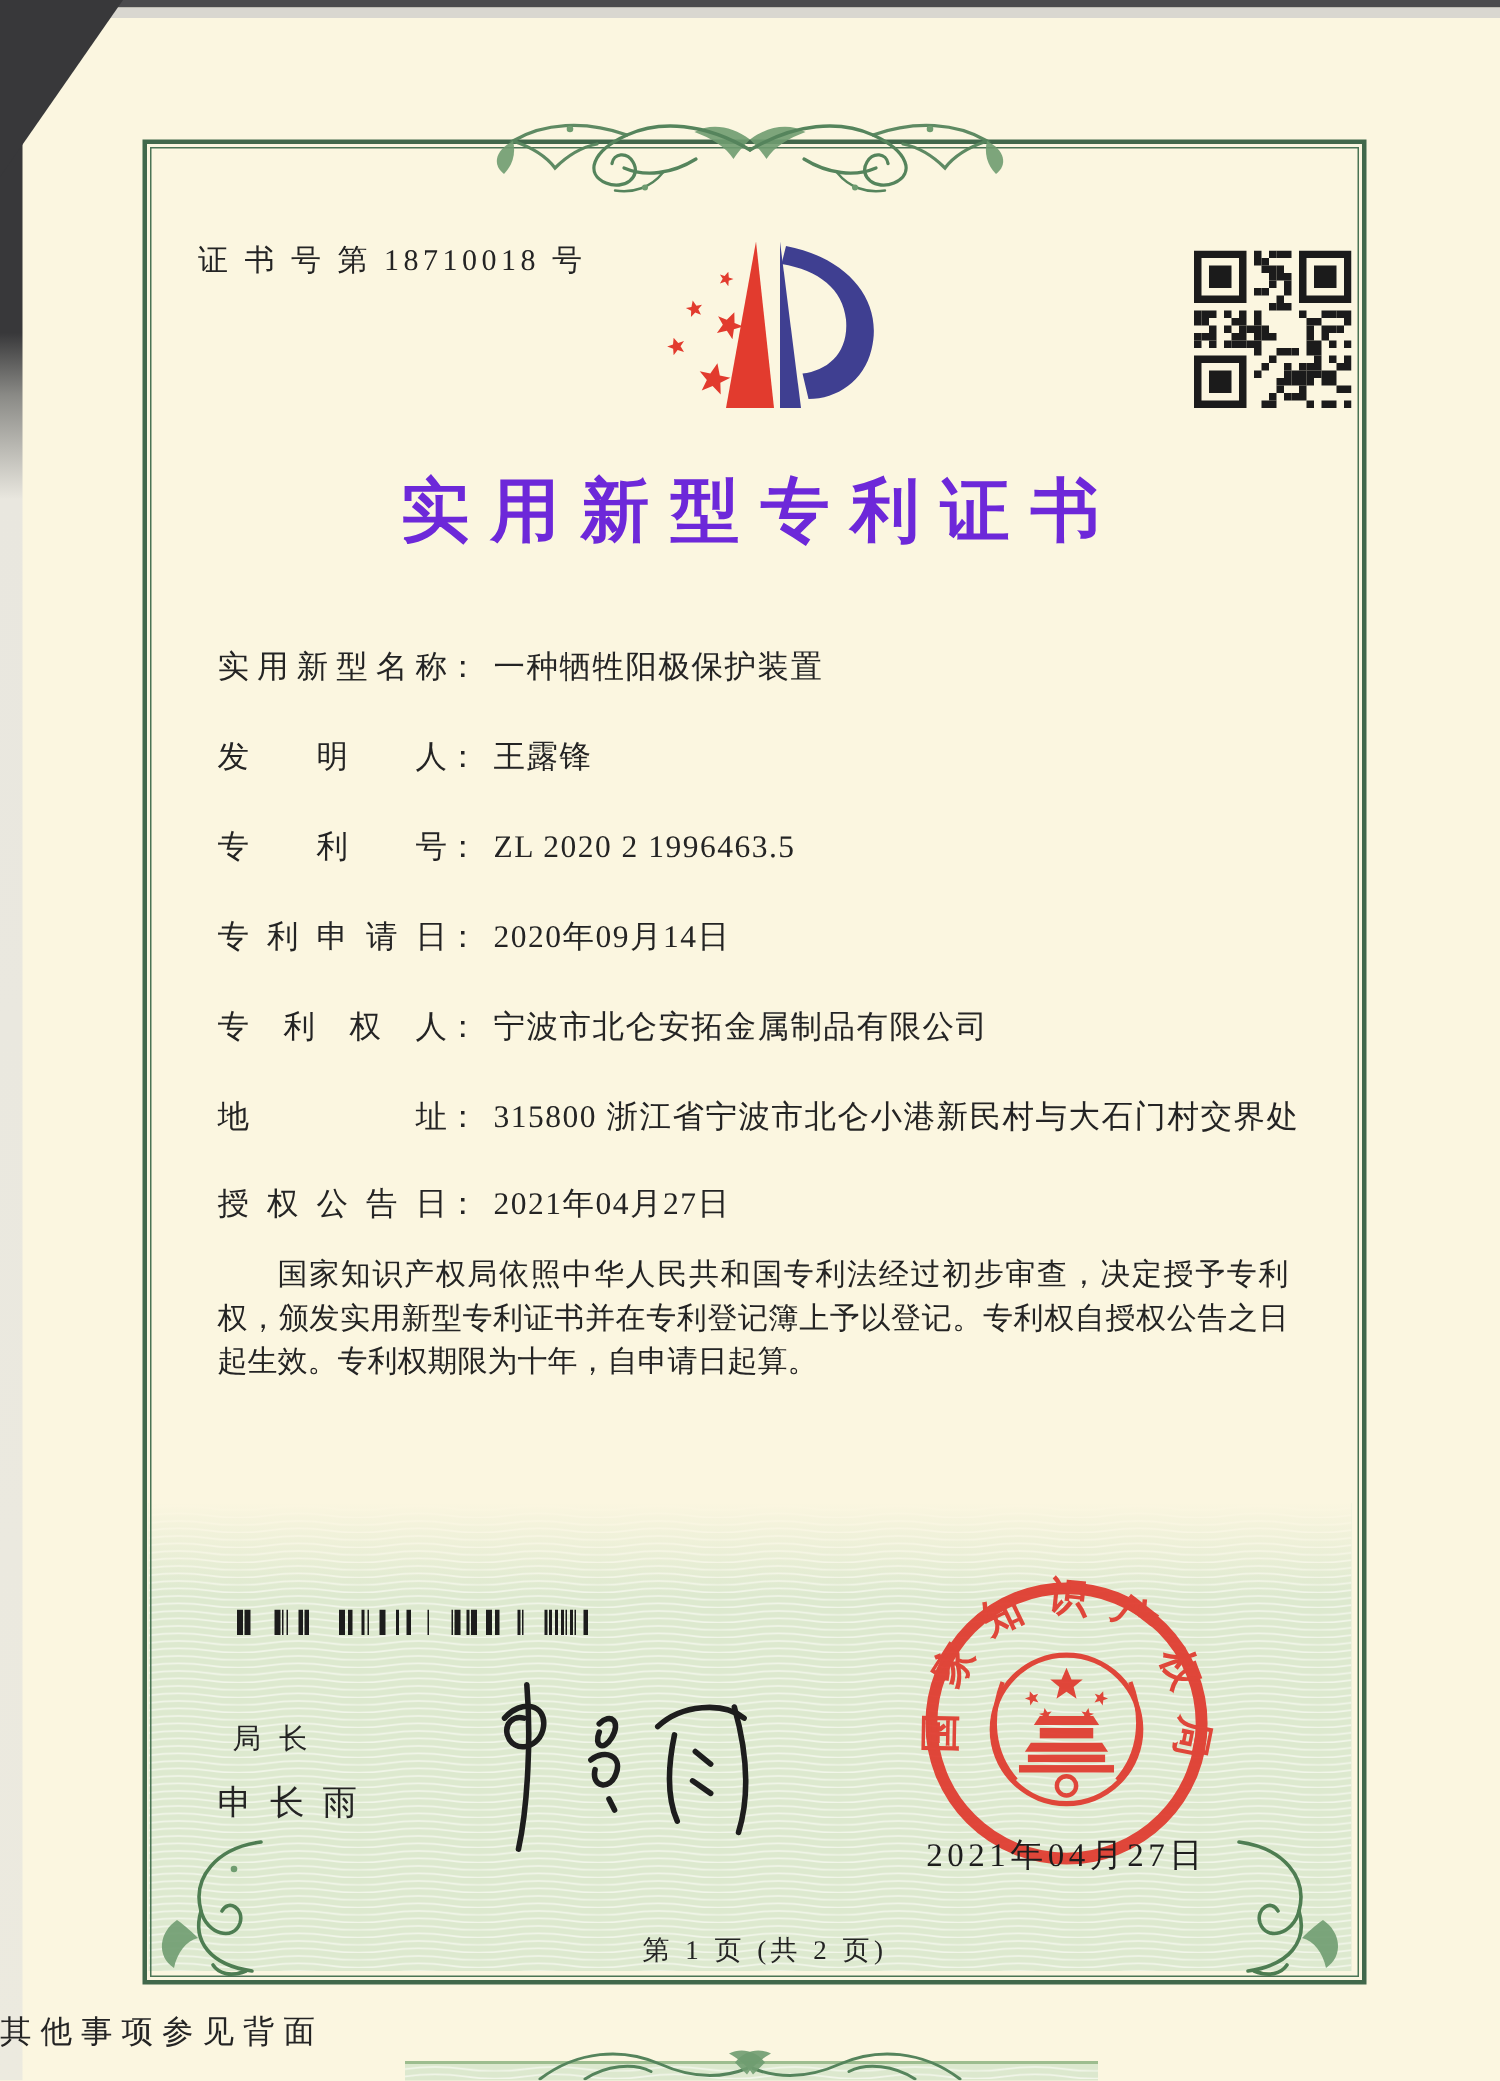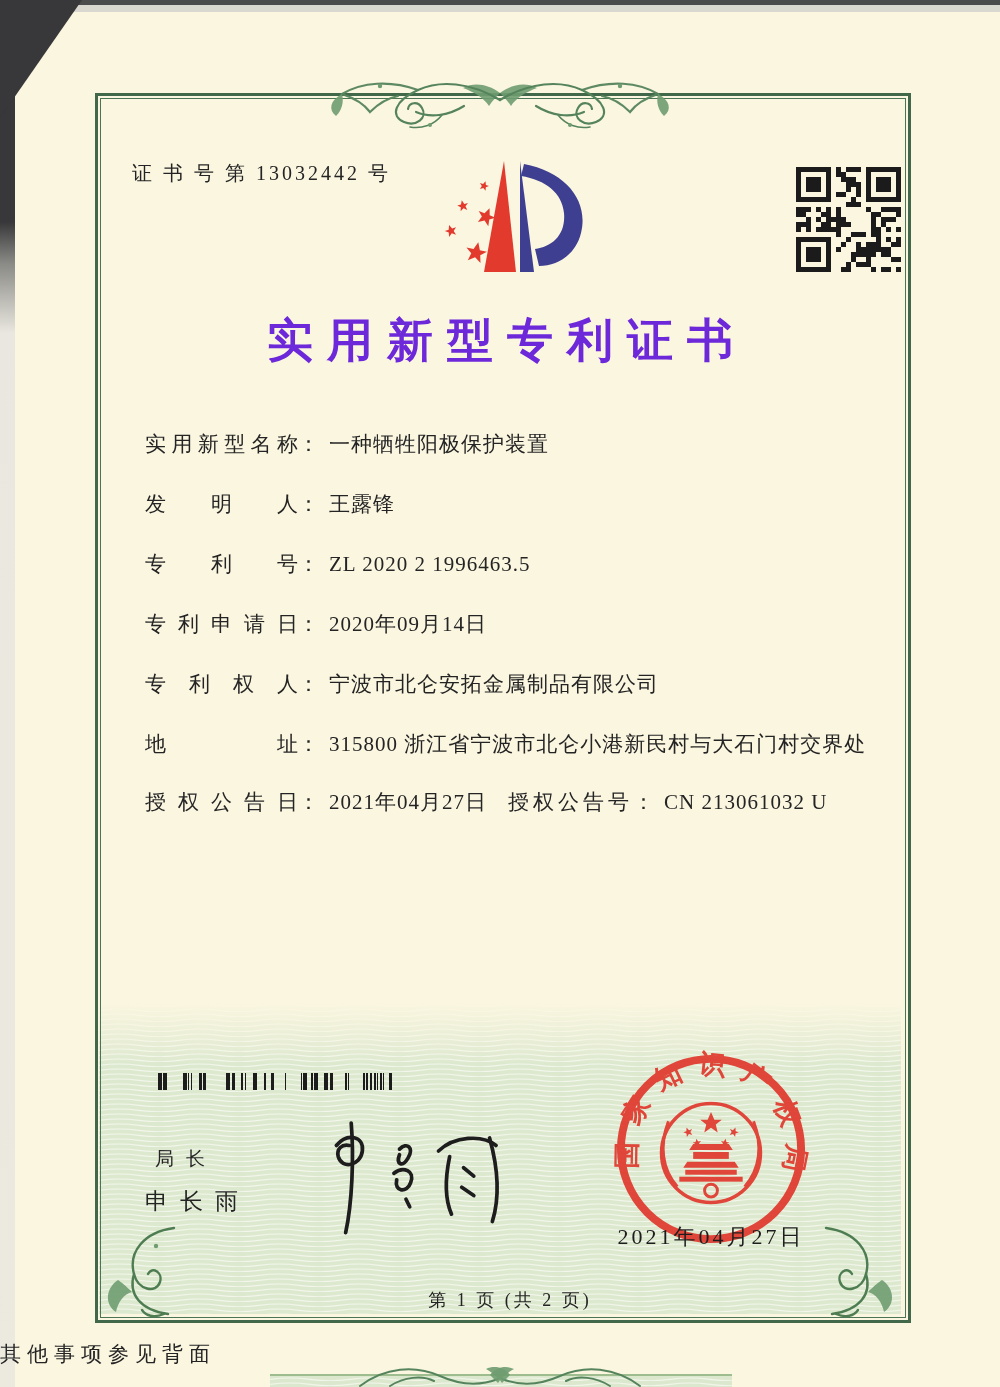--- a/index.html
+++ b/index.html
@@ -131,21 +131,21 @@
   </div>
   <svg class="abs ornament-bottom" viewBox="0 0 340 28">
     <g id="flb" fill="none" stroke="#55845c" stroke-width="2" stroke-linecap="round">
       <path d="M30,27 C55,8 85,6 110,17 C130,26 150,27 168,20"></path>
       <path d="M60,27 C74,18 92,16 104,22"></path>
       <path d="M160,16 C166,8 176,6 184,10 C177,14 171,19 168,24 Z" fill="#6f9c70" stroke="none" opacity="0.9"></path>
     </g>
     <use href="#flb" transform="translate(340,0) scale(-1,1)"></use>
   </svg>
 
-  <div class="abs cert-no">证 书 号 第 13032442 号</div>
+  <div class="abs cert-no">证 书 号 第 18710018 号</div>
 
   <svg class="abs logo" viewBox="0 0 172 152">
     <defs>
       <polygon id="lstar" points="0,-10 2.94,-3.09 9.51,-3.09 4.19,1.18 5.88,8.09 0,4 -5.88,8.09 -4.19,1.18 -9.51,-3.09 -2.94,-3.09" fill="#e23b2e"></polygon>
     </defs>
     <use href="#lstar" transform="translate(64,33) scale(0.5) rotate(18)"></use>
     <use href="#lstar" transform="translate(43,53) scale(0.58) rotate(-12)"></use>
     <use href="#lstar" transform="translate(66,64) scale(0.95) rotate(22)"></use>
     <use href="#lstar" transform="translate(31,78) scale(0.62) rotate(-18)"></use>
     <use href="#lstar" transform="translate(56,100) scale(1.1) rotate(12)"></use>
@@ -298,26 +298,24 @@
     <span class="flabel">专利申请日</span><span class="fcolon">：</span><span class="fvalue">2020年09月14日</span>
   </div>
   <div class="abs row" style="top:670px">
     <span class="flabel">专利权人</span><span class="fcolon">：</span><span class="fvalue">宁波市北仑安拓金属制品有限公司</span>
   </div>
   <div class="abs row" style="top:730px">
     <span class="flabel">地址</span><span class="fcolon">：</span><span class="fvalue">315800 浙江省宁波市北仑小港新民村与大石门村交界处</span>
   </div>
   <div class="abs row" style="top:788px">
     <span class="flabel">授权公告日</span><span class="fcolon">：</span><span class="fvalue">2021年04月27日</span>
-    <span class="g2">
-      <span class="flabel2">授权公告号</span><span class="fcolon">：</span><span class="fvalue">CN 213061032 U</span>
-    </span>
   </div>
 
   <div class="abs body-text">
+    <p>国家知识产权局依照中华人民共和国专利法经过初步审查，决定授予专利权，颁发实用新型专利证书并在专利登记簿上予以登记。专利权自授权公告之日起生效。专利权期限为十年，自申请日起算。</p>
   </div>
 
   <svg class="abs barcode" id="barcode-svg" viewBox="0 0 243 17">
       <rect x="3" y="0" width="4" height="17" fill="#1c1c1c"></rect>
       <rect x="8" y="0" width="4" height="17" fill="#1c1c1c"></rect>
       <rect x="28" y="0" width="4" height="17" fill="#1c1c1c"></rect>
       <rect x="33" y="0" width="1" height="17" fill="#1c1c1c"></rect>
       <rect x="36" y="0" width="1" height="17" fill="#1c1c1c"></rect>
       <rect x="44" y="0" width="3" height="17" fill="#1c1c1c"></rect>
       <rect x="48" y="0" width="3" height="17" fill="#1c1c1c"></rect>

